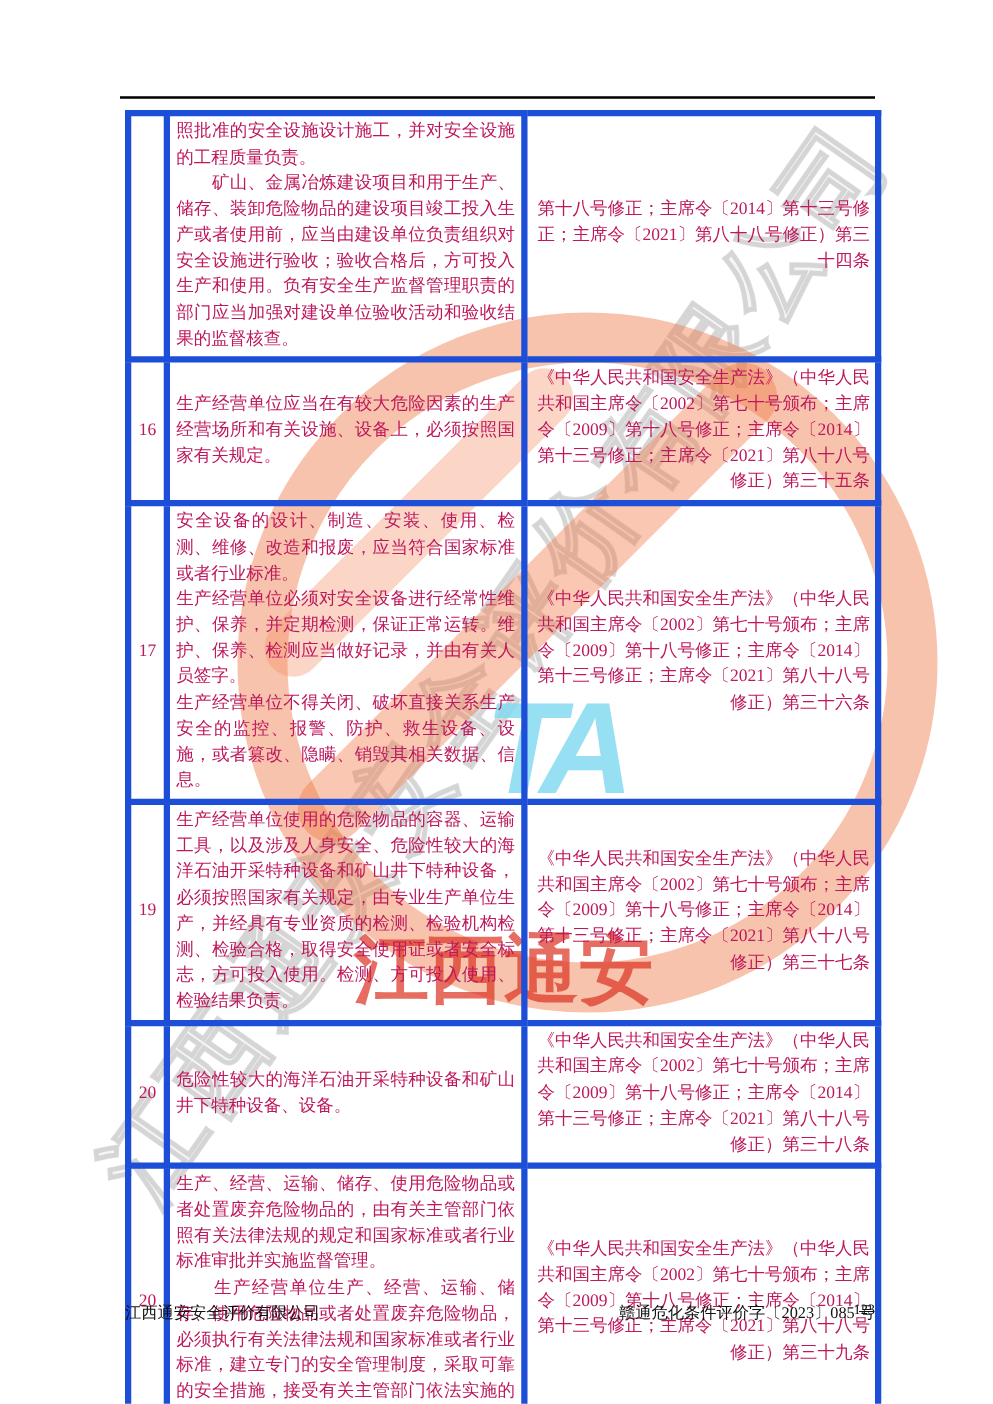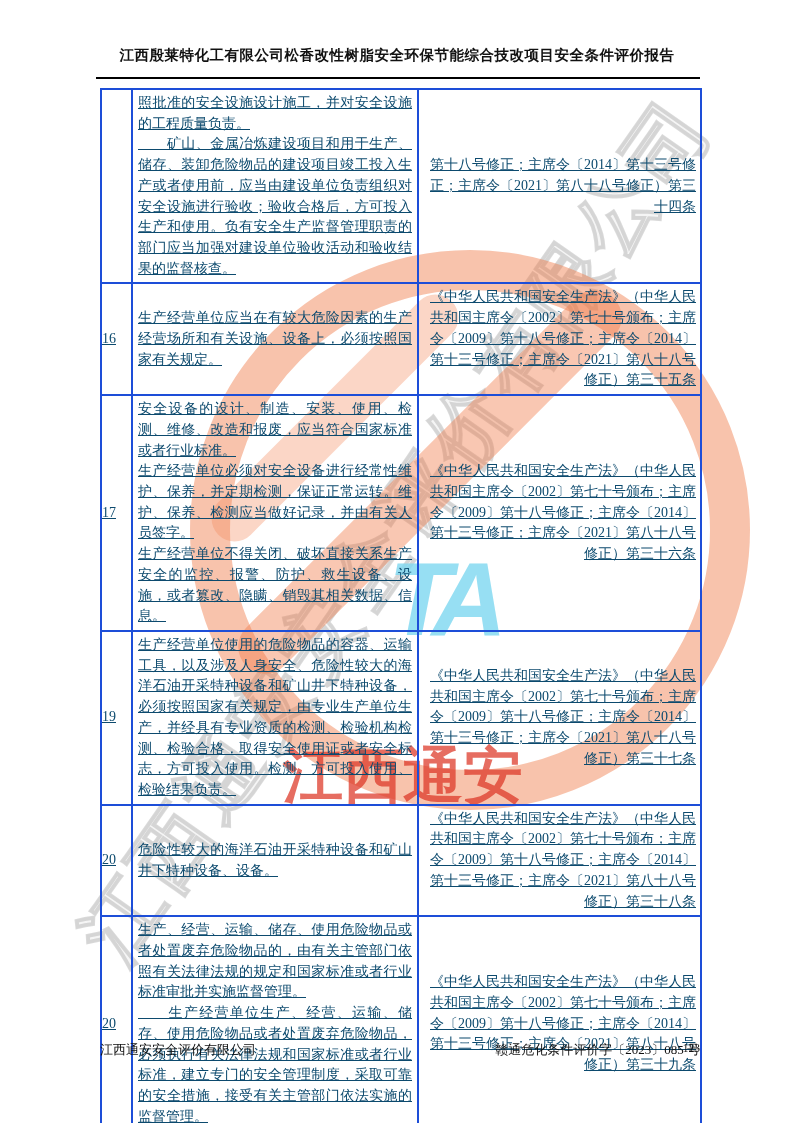--- a/index.html
+++ b/index.html
@@ -120,30 +120,29 @@
     width: 600px;
     border-collapse: collapse;
     table-layout: fixed;
     z-index: 2;
     background: transparent;
   }
   .legal-table col.c-num   { width: 31px; }
   .legal-table col.c-body  { width: 286px; }
   .legal-table col.c-basis { width: 283px; }
   .legal-table td {
-    border: 2px solid #1d4ed8;
+    border: 5px solid #1d4ed8;
     font-size: 14px;
     line-height: 1.48;
     vertical-align: middle;
     padding: 3px 5px;
-    color: #0c4a6e;
-    text-decoration: underline;
+    color: #be185d;
   }
   .legal-table td.num {
-    text-align: left;
+    text-align: center;
     padding: 0;
     font-family: "Liberation Serif", serif;
   }
   .legal-table td.content {
     text-align: justify;
     white-space: pre-wrap;
     word-break: break-all;
   }
   .legal-table td.basis {
     text-align: right;
@@ -177,21 +176,20 @@
 
   <div class="watermark" aria-hidden="true">
     <div class="wm-diagonal">江西通安安全评价有限公司</div>
     <div class="wm-ring"></div>
     <div class="wm-swoosh-1"></div>
     <div class="wm-swoosh-2"></div>
     <div class="wm-monogram">TA</div>
     <div class="wm-brand">江西通安</div>
   </div>
 
-  <div class="header-title">江西殷莱特化工有限公司松香改性树脂安全环保节能综合技改项目安全条件评价报告</div>
   <div class="header-rule"></div>
 
   <table class="legal-table">
     <colgroup>
       <col class="c-num">
         <col class="c-body">
         <col class="c-basis">
     </colgroup>
     <tbody>
       <tr class="r0">

